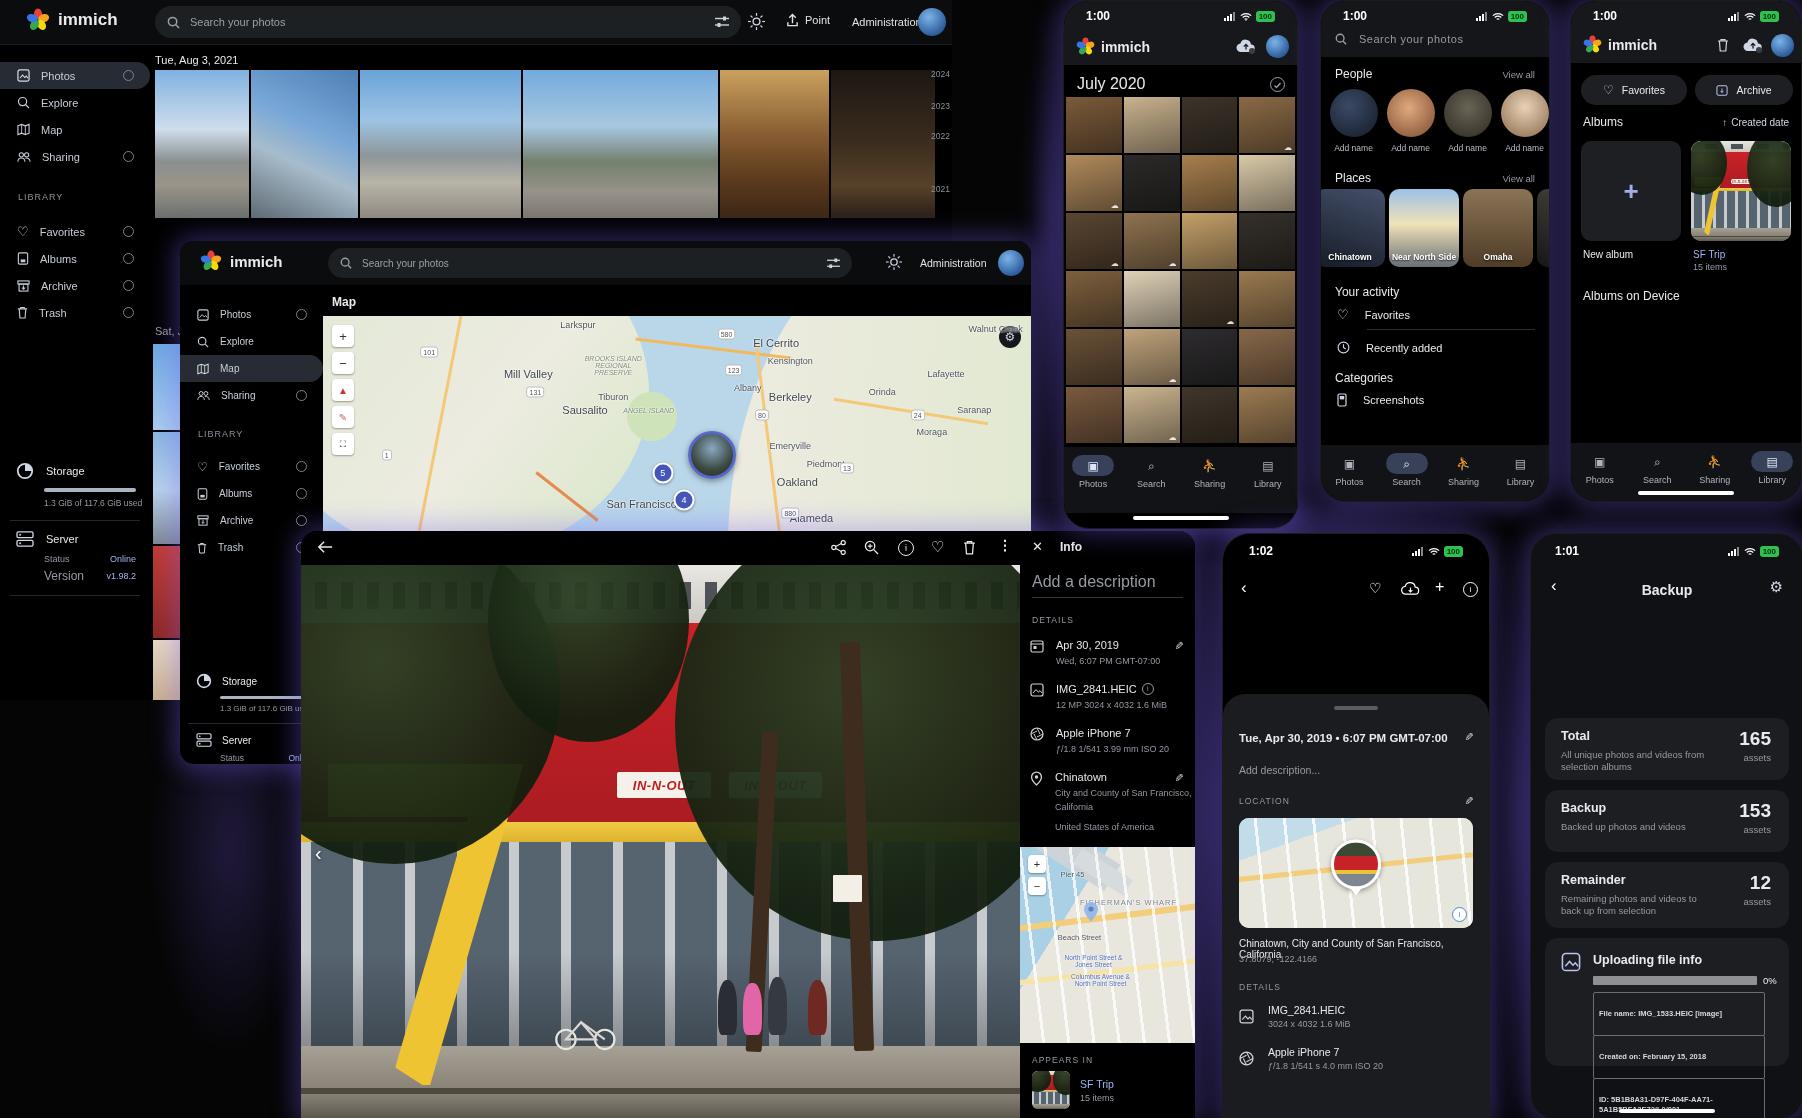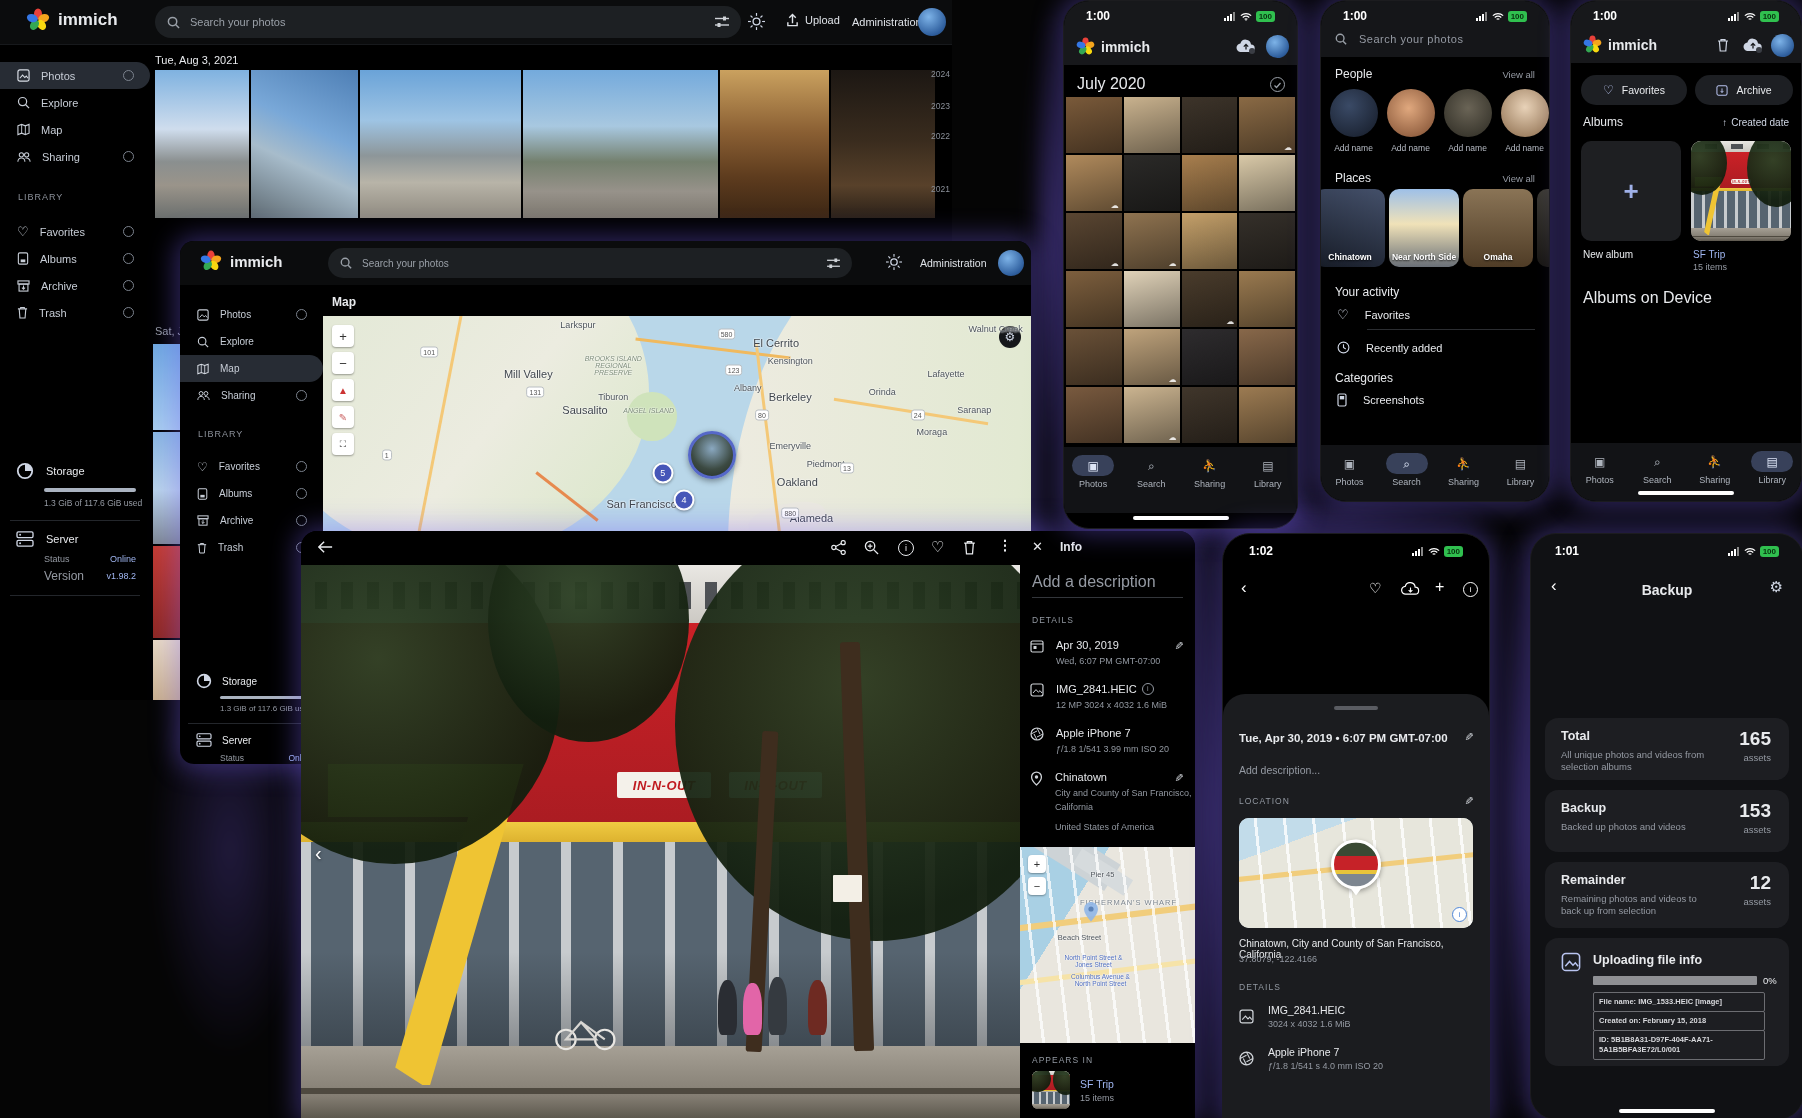--- a/index.html
+++ b/index.html
@@ -58,21 +58,21 @@
   .ph-nav{position:absolute;left:0;width:100%;background:#121316;display:flex;justify-content:space-around;align-items:flex-start;padding-top:8px}
   .ph-nav-item{display:flex;flex-direction:column;align-items:center;gap:3px;color:#aeb4bd;font-size:9px;width:52px}
   .ph-nav-item .nicon{width:42px;height:21px;border-radius:12px;display:flex;align-items:center;justify-content:center;font-size:12px}
   .ph-nav-item.sel .nicon{background:#38415a;color:#dce4f5}
   .homebar{position:absolute;left:50%;transform:translateX(-50%);width:96px;height:4px;border-radius:2px;background:#fff}
   .pill-btn{background:#b9c4f0;color:#20284c;font-weight:bold;border-radius:16px;display:flex;align-items:center;justify-content:center}
   .card5{position:absolute;left:14px;width:244px;background:#1d1e22;border-radius:13px}
   .facelbl{font-size:8.5px;color:#b8bdc6;text-align:center;margin-top:6px}
   .placetile{position:absolute;top:0;border-radius:10px;overflow:hidden}
   .placetile span{position:absolute;left:0;right:0;bottom:5px;text-align:center;color:#fff;font-size:8.5px;font-weight:bold;text-shadow:0 1px 2px rgba(0,0,0,.8)}
-  .ibox{border:1px solid #6c6d72;border-radius:2px;color:#d8d9dd;font-size:7.5px;font-weight:bold;padding:4px 5px;line-height:10px}
+  .ibox{border:1px solid #6c6d72;border-radius:2px;color:#d8d9dd;font-size:7.5px;font-weight:bold;padding:16px 5px;line-height:10px}
   .wisp{position:absolute;filter:blur(9px);opacity:.65;pointer-events:none}
 </style>
 </head>
 <body>
 
 <div class="wisp" style="left:1028px;top:0;width:44px;height:470px;background:radial-gradient(ellipse at center,rgba(128,98,250,.55),transparent 70%)"></div>
 <div class="wisp" style="left:1186px;top:520px;width:50px;height:598px;background:radial-gradient(ellipse at center,rgba(128,98,250,.5),transparent 70%)"></div>
 <div class="wisp" style="left:1060px;top:495px;width:440px;height:46px;background:radial-gradient(ellipse at center,rgba(128,98,250,.45),transparent 70%)"></div>
 <div class="wisp" style="left:1496px;top:520px;width:46px;height:598px;background:radial-gradient(ellipse at center,rgba(128,98,250,.5),transparent 70%)"></div>
 <div class="wisp" style="left:150px;top:640px;width:160px;height:420px;background:radial-gradient(ellipse at center,rgba(128,98,250,.35),transparent 70%)"></div>
@@ -116,21 +116,21 @@
           <line x1="17" y1="3" x2="14.7" y2="5.3"></line>
           <line x1="5.3" y1="14.7" x2="3" y2="17"></line>
         </g>
       </svg>
   </div>
   <div class="abs flex" style="left:786px;top:13px;gap:6px">
     <svg width="13" height="14" viewBox="0 0 14 15">
         <path d="M7 11 V2 M3.5 5 L7 1.5 L10.5 5" fill="none" stroke="#dfe3e8" stroke-width="1.5"></path>
         <path d="M2 10 v3.5 h10 V10" fill="none" stroke="#dfe3e8" stroke-width="1.5"></path>
       </svg>
-    <span class="hdrbtn">Upload</span>
+    <span class="hdrbtn">Point</span>
   </div>
   <div class="abs hdrbtn" style="left:852px;top:16px">Administration</div>
   <div class="abs avatar" style="left:918px;top:8px;width:28px;height:28px"></div>
 
   <div class="abs" style="left:0;top:44px;width:150px;height:656px">
     <div class="navitem navsel" style="margin-top:18px">
       <svg class="ic" width="13" height="13" viewBox="0 0 14 14">
           <rect x="1" y="1" width="12" height="12" rx="2" fill="none" stroke="#d7dce4" stroke-width="1.3"></rect>
           <path d="M3 10 l3-3.4 2.4 2.6 1.6-1.6 2 2.4" fill="none" stroke="#d7dce4" stroke-width="1.1"></path>
         </svg>
@@ -563,21 +563,21 @@
     </div>
 
     <div class="abs" id="minimap" style="left:0;top:316px;width:175px;height:196px;background:#e9e6de;overflow:hidden">
       <div class="abs" style="left:0;top:0;width:100%;height:100%;background:linear-gradient(122deg,#a9d0e4 30%,transparent 30%)"></div>
       <div class="abs" style="left:6%;top:-4%;width:50%;height:16%;background:#cdd3d6;transform:rotate(32deg)"></div>
       <div class="abs" style="left:30%;top:8%;width:34%;height:9%;background:#d6dbdd;transform:rotate(32deg)"></div>
       <div class="abs" style="left:-6%;top:34%;width:115%;height:6px;background:#f1cd7c;transform:rotate(-7deg)"></div>
       <div class="abs" style="left:-6%;top:62%;width:115%;height:5px;background:#f6e3a8;transform:rotate(-7deg)"></div>
       <div class="abs" style="left:0;top:0;width:100%;height:100%;background:repeating-linear-gradient(83deg,transparent 0 22px,rgba(255,255,255,.75) 22px 25px)"></div>
       <div id="mmlabels">
-          <span class="maplbl" style="left: 30%; top: 14%; font-size: 7.5px; margin-left: 30px;">Pier 45</span>
+          <span class="maplbl" style="left: 30%; top: 14%; font-size: 7.5px;">Pier 45</span>
           <span class="maplbl" style="left: 62%; top: 28%; letter-spacing: 1px; color: rgb(122, 131, 140); font-size: 7.5px;">FISHERMAN'S WHARF</span>
           <span class="maplbl" style="left: 34%; top: 46%; font-size: 7.5px;">Beach Street</span>
           <span class="maplbl" style="left: 42%; top: 58%; font-size: 6.5px; color: rgb(79, 110, 192); white-space: normal; width: 70px; text-align: center;">North Point Street &amp; Jones Street</span>
           <span class="maplbl" style="left: 46%; top: 68%; font-size: 6.5px; color: rgb(79, 110, 192); white-space: normal; width: 70px; text-align: center;">Columbus Avenue &amp; North Point Street</span>
         </div>
       <svg class="abs" style="left:36%;top:28%" width="16" height="20" viewBox="0 0 16 20">
           <path d="M8 0 a7 7 0 0 1 7 7 C15 12.5 8 19.5 8 19.5 S1 12.5 1 7 A7 7 0 0 1 8 0 Z" fill="#8fb6e8" opacity=".9"></path>
           <circle cx="8" cy="7" r="2.6" fill="#5b82b8"></circle>
         </svg>
       <div class="mapctl abs" style="left:8px;top:8px;width:18px;height:18px;font-size:11px;margin:0">+</div>
@@ -875,21 +875,21 @@
       <div class="io-curb"></div>
     <svg class="abs" style="left:2%;top:36%;width:30%;height:58%" viewBox="0 0 100 100" preserveAspectRatio="none">
         <polyline points="6,8 84,8 45,98" fill="none" stroke="#efc433" stroke-width="17"></polyline>
       </svg>
     <div class="io-tree" style="left:-14%;top:-10%;width:50%;height:64%"></div>
     <div class="io-tree" style="left:56%;top:-12%;width:58%;height:78%"></div>
   </div>
   <div class="abs w" style="left:12px;top:248px;font-size:10px">New album</div>
   <div class="abs b" style="left:122px;top:248px;font-size:10px">SF Trip</div>
   <div class="abs g" style="left:122px;top:261px;font-size:9px">15 items</div>
-  <div class="abs w" style="left:12px;top:288px;font-size:16px">Albums on Device</div>
+  <div class="abs w" style="left:12px;top:288px;font-size:12px">Albums on Device</div>
   <div class="ph-nav" style="top:442px;height:58px">
     <div class="ph-nav-item">
         <span class="nicon">▣</span>
         <span>Photos</span>
       </div>
     <div class="ph-nav-item">
         <span class="nicon">⌕</span>
         <span>Search</span>
       </div>
     <div class="ph-nav-item">

